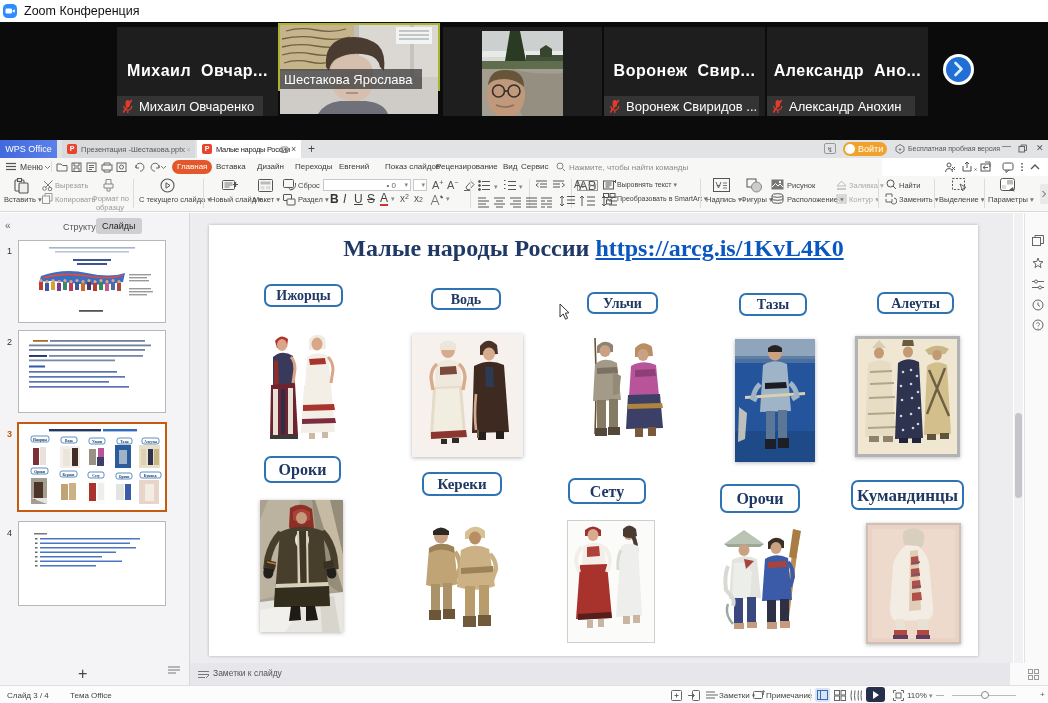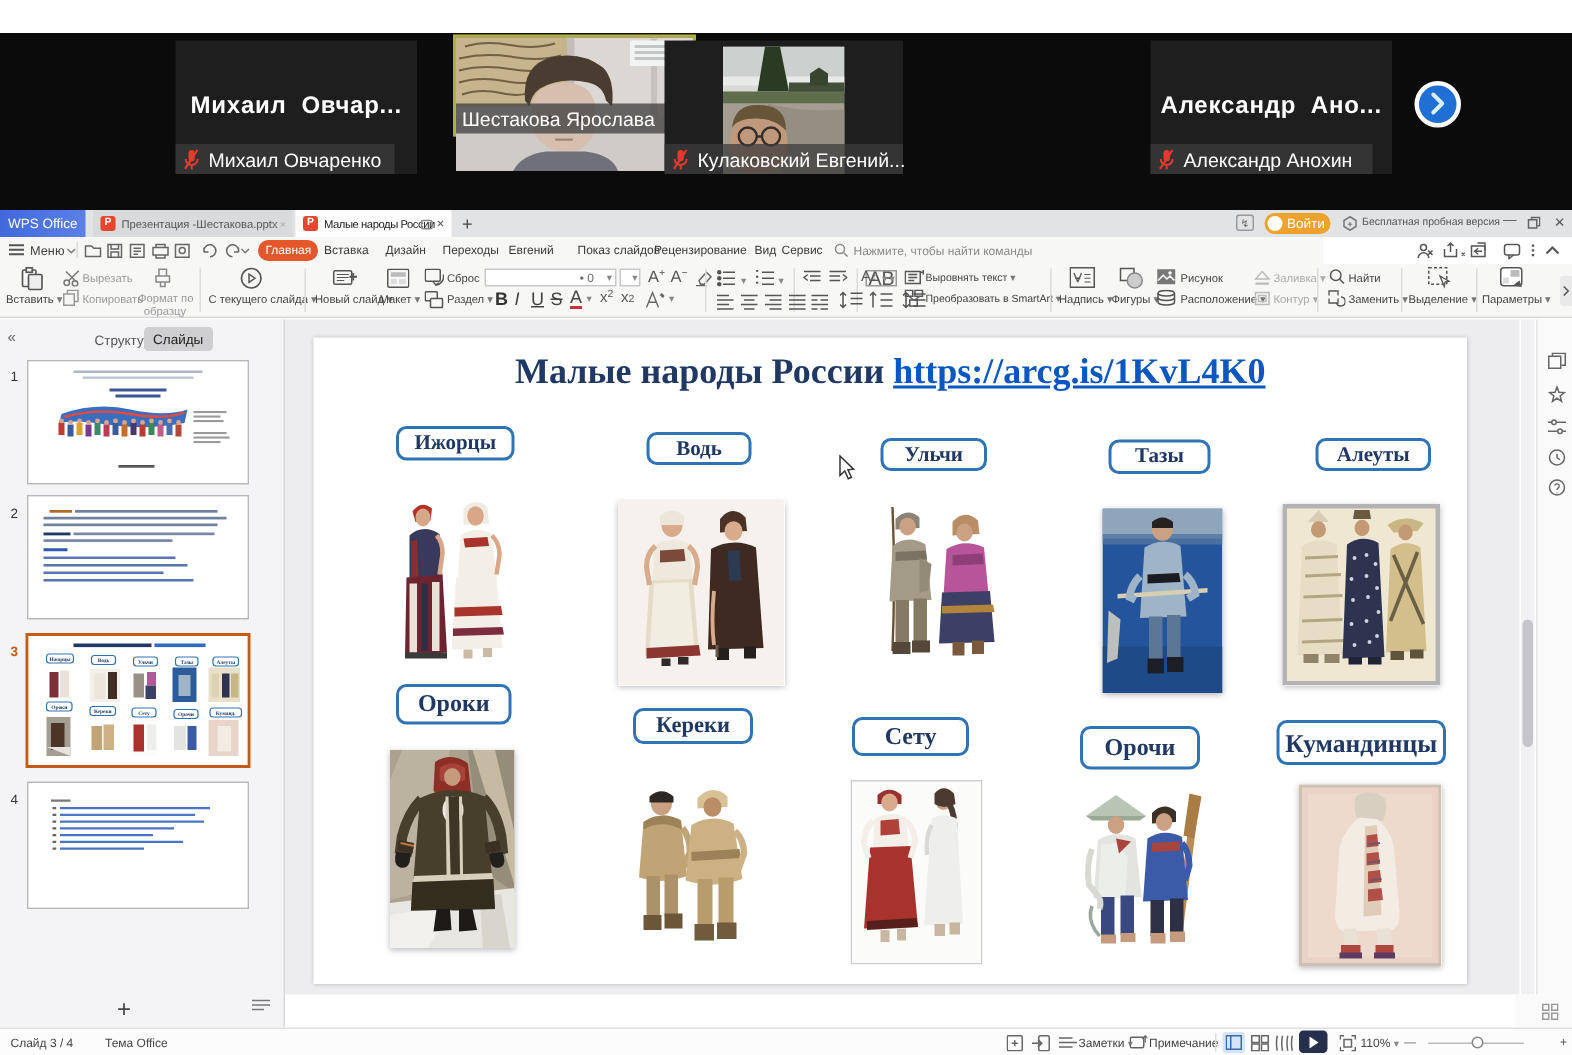--- a/index.html
+++ b/index.html
@@ -48,32 +48,41 @@
 #rthumb{left:1015px;top:413px;width:7px;height:85px;background:#c5c5cb;border-radius:4px;}
 
 #notes{left:190px;top:663px;width:820px;height:22px;background:#e7e7eb;font-size:8.5px;color:#555;}
 #notesr{left:1010px;top:663px;width:38px;height:22px;background:#fafafa;}
 
 #status{left:0;top:685px;width:1048px;height:18px;background:#fcfcfc;border-top:1px solid #e0e0e0;font-size:8px;color:#444;}
 </style></head>
 <body>
 <div id="root">
 
+<div class="abs" id="ztitle">
+  <div class="abs" id="zicon">
+        <svg width="14" height="14" viewBox="0 0 14 14">
+          <rect x="2.5" y="4.5" width="6.5" height="5" rx="1.2" fill="#fff"></rect>
+          <path d="M9.5 6.5 L11.8 5.2 V8.8 L9.5 7.5 Z" fill="#fff"></path>
+        </svg>
+      </div>
+  <div class="abs" id="ztext">Zoom Конференция</div>
+</div>
 
 <div class="abs" id="strip">
   <div class="cell" style="left:117px;width:161px;">
     <div class="bigname">Михаил&nbsp; Овчар...</div>
     <div class="lbl" style="width:146px;"><svg class="mic" viewBox="0 0 14 16">
             <rect x="5" y="1" width="4.6" height="8" rx="2.3" fill="#e23b2e"></rect>
             <path d="M3 7.5 a4.3 4.3 0 0 0 8.6 0" stroke="#e23b2e" stroke-width="1.4" fill="none"></path>
             <line x1="7.3" y1="12" x2="7.3" y2="15" stroke="#e23b2e" stroke-width="1.4"></line>
             <line x1="11.5" y1="1" x2="2.5" y2="14.5" stroke="#e23b2e" stroke-width="1.6"></line>
           </svg>Михаил Овчаренко</div>
   </div>
-  <div class="cell" style="left:278px;top:1px;width:162px;height:68px;border:2px solid #aab42f;background:#701a75;margin-left:24px;">
+  <div class="cell" style="left:278px;top:1px;width:162px;height:68px;border:2px solid #aab42f;background:#701a75;">
     <svg width="158" height="89" viewBox="0 0 158 89" preserveAspectRatio="none">
       <rect width="158" height="89" fill="#cfccc8"></rect>
       <rect x="0" y="0" width="158" height="52" fill="#dbd8d4"></rect>
       <rect x="74" y="0" width="5" height="52" fill="#c2bfbb"></rect>
       <rect x="130" y="0" width="4" height="52" fill="#c6c3bf"></rect>
       <rect x="0" y="0" width="74" height="46" fill="#c6b48c"></rect>
       <g stroke="#5d4c30" stroke-width="1.3" fill="none" opacity="0.8">
         <path d="M6 6 Q20 2 36 5 T66 4"></path>
             <path d="M2 14 Q20 10 38 13 T70 12"></path>
             <path d="M2 22 Q18 18 36 21 T68 20"></path>
@@ -109,26 +118,29 @@
       <path d="M30 38 Q50 44 81 42 L81 85 L40 85 Q30 60 30 38 Z" fill="#958f82"></path>
       <ellipse cx="24" cy="64" rx="19" ry="23" fill="#c0997c"></ellipse>
       <path d="M6 54 Q8 38 24 39 Q42 39 42 56 Q34 48 22 48 Q10 48 6 54 Z" fill="#67553a"></path>
       <g fill="none" stroke="#332e2a" stroke-width="1.6">
             <circle cx="16.5" cy="60" r="6"></circle>
             <circle cx="32" cy="60" r="6"></circle>
             <line x1="22.5" y1="60" x2="26" y2="60"></line>
           </g>
       <path d="M14 74 q9 4 18 0" stroke="#8a6e58" stroke-width="1.6" fill="none"></path>
     </svg>
-    <div class="lbl" style="width:159px;"><svg class="mic" viewBox="0 0 14 16">
+  </div>
+  <div class="cell" style="left:604px;width:161px;">
+    <div class="bigname">Воронеж&nbsp; Свир...</div>
+    <div class="lbl" style="width:155px;"><svg class="mic" viewBox="0 0 14 16">
             <rect x="5" y="1" width="4.6" height="8" rx="2.3" fill="#e23b2e"></rect>
             <path d="M3 7.5 a4.3 4.3 0 0 0 8.6 0" stroke="#e23b2e" stroke-width="1.4" fill="none"></path>
             <line x1="7.3" y1="12" x2="7.3" y2="15" stroke="#e23b2e" stroke-width="1.4"></line>
             <line x1="11.5" y1="1" x2="2.5" y2="14.5" stroke="#e23b2e" stroke-width="1.6"></line>
-          </svg>Кулаковский Евгений...</div>
+          </svg>Воронеж Свиридов ...</div>
   </div>
   <div class="cell" style="left:767px;width:161px;">
     <div class="bigname">Александр&nbsp; Ано...</div>
     <div class="lbl" style="width:148px;"><svg class="mic" viewBox="0 0 14 16">
             <rect x="5" y="1" width="4.6" height="8" rx="2.3" fill="#e23b2e"></rect>
             <path d="M3 7.5 a4.3 4.3 0 0 0 8.6 0" stroke="#e23b2e" stroke-width="1.4" fill="none"></path>
             <line x1="7.3" y1="12" x2="7.3" y2="15" stroke="#e23b2e" stroke-width="1.4"></line>
             <line x1="11.5" y1="1" x2="2.5" y2="14.5" stroke="#e23b2e" stroke-width="1.6"></line>
           </svg>Александр Анохин</div>
   </div>
@@ -872,20 +884,31 @@
   <svg class="abs" style="left:7px;top:86px;" width="12" height="12" viewBox="0 0 12 12" stroke="#666" fill="none">
         <circle cx="6" cy="6" r="5"></circle>
         <path d="M6 3.5 V6 l2 1.5"></path>
       </svg>
   <svg class="abs" style="left:7px;top:106px;" width="12" height="12" viewBox="0 0 12 12" stroke="#666" fill="none">
         <circle cx="6" cy="6" r="5"></circle>
         <path d="M4.5 4.8 a1.5 1.5 0 1 1 2.2 1.6 q-0.7 0.4 -0.7 1.2 M6 9.3 v0.5" stroke-width="0.9"></path>
       </svg>
 </div>
 
+<div class="abs" id="notes">
+  <svg class="abs" style="left:8px;top:7px;" width="11" height="9">
+        <g stroke="#777" stroke-width="1">
+          <line x1="0" y1="1.5" x2="11" y2="1.5"></line>
+          <line x1="0" y1="4.5" x2="11" y2="4.5"></line>
+          <line x1="0" y1="7.5" x2="7" y2="7.5"></line>
+        </g>
+        <line x1="8" y1="8" x2="11" y2="5" stroke="#777"></line>
+      </svg>
+  <span style="position:absolute;left:23px;top:5px;">Заметки к слайду</span>
+</div>
 <div class="abs" id="notesr">
   <svg class="abs" style="left:18px;top:6px;" width="11" height="11" viewBox="0 0 11 11" stroke="#999" fill="none">
         <rect x="0.5" y="0.5" width="4" height="4"></rect>
         <rect x="6.5" y="0.5" width="4" height="4"></rect>
         <rect x="0.5" y="6.5" width="4" height="4"></rect>
         <rect x="6.5" y="6.5" width="4" height="4"></rect>
       </svg>
 </div>
 
 <div class="abs" id="status">

